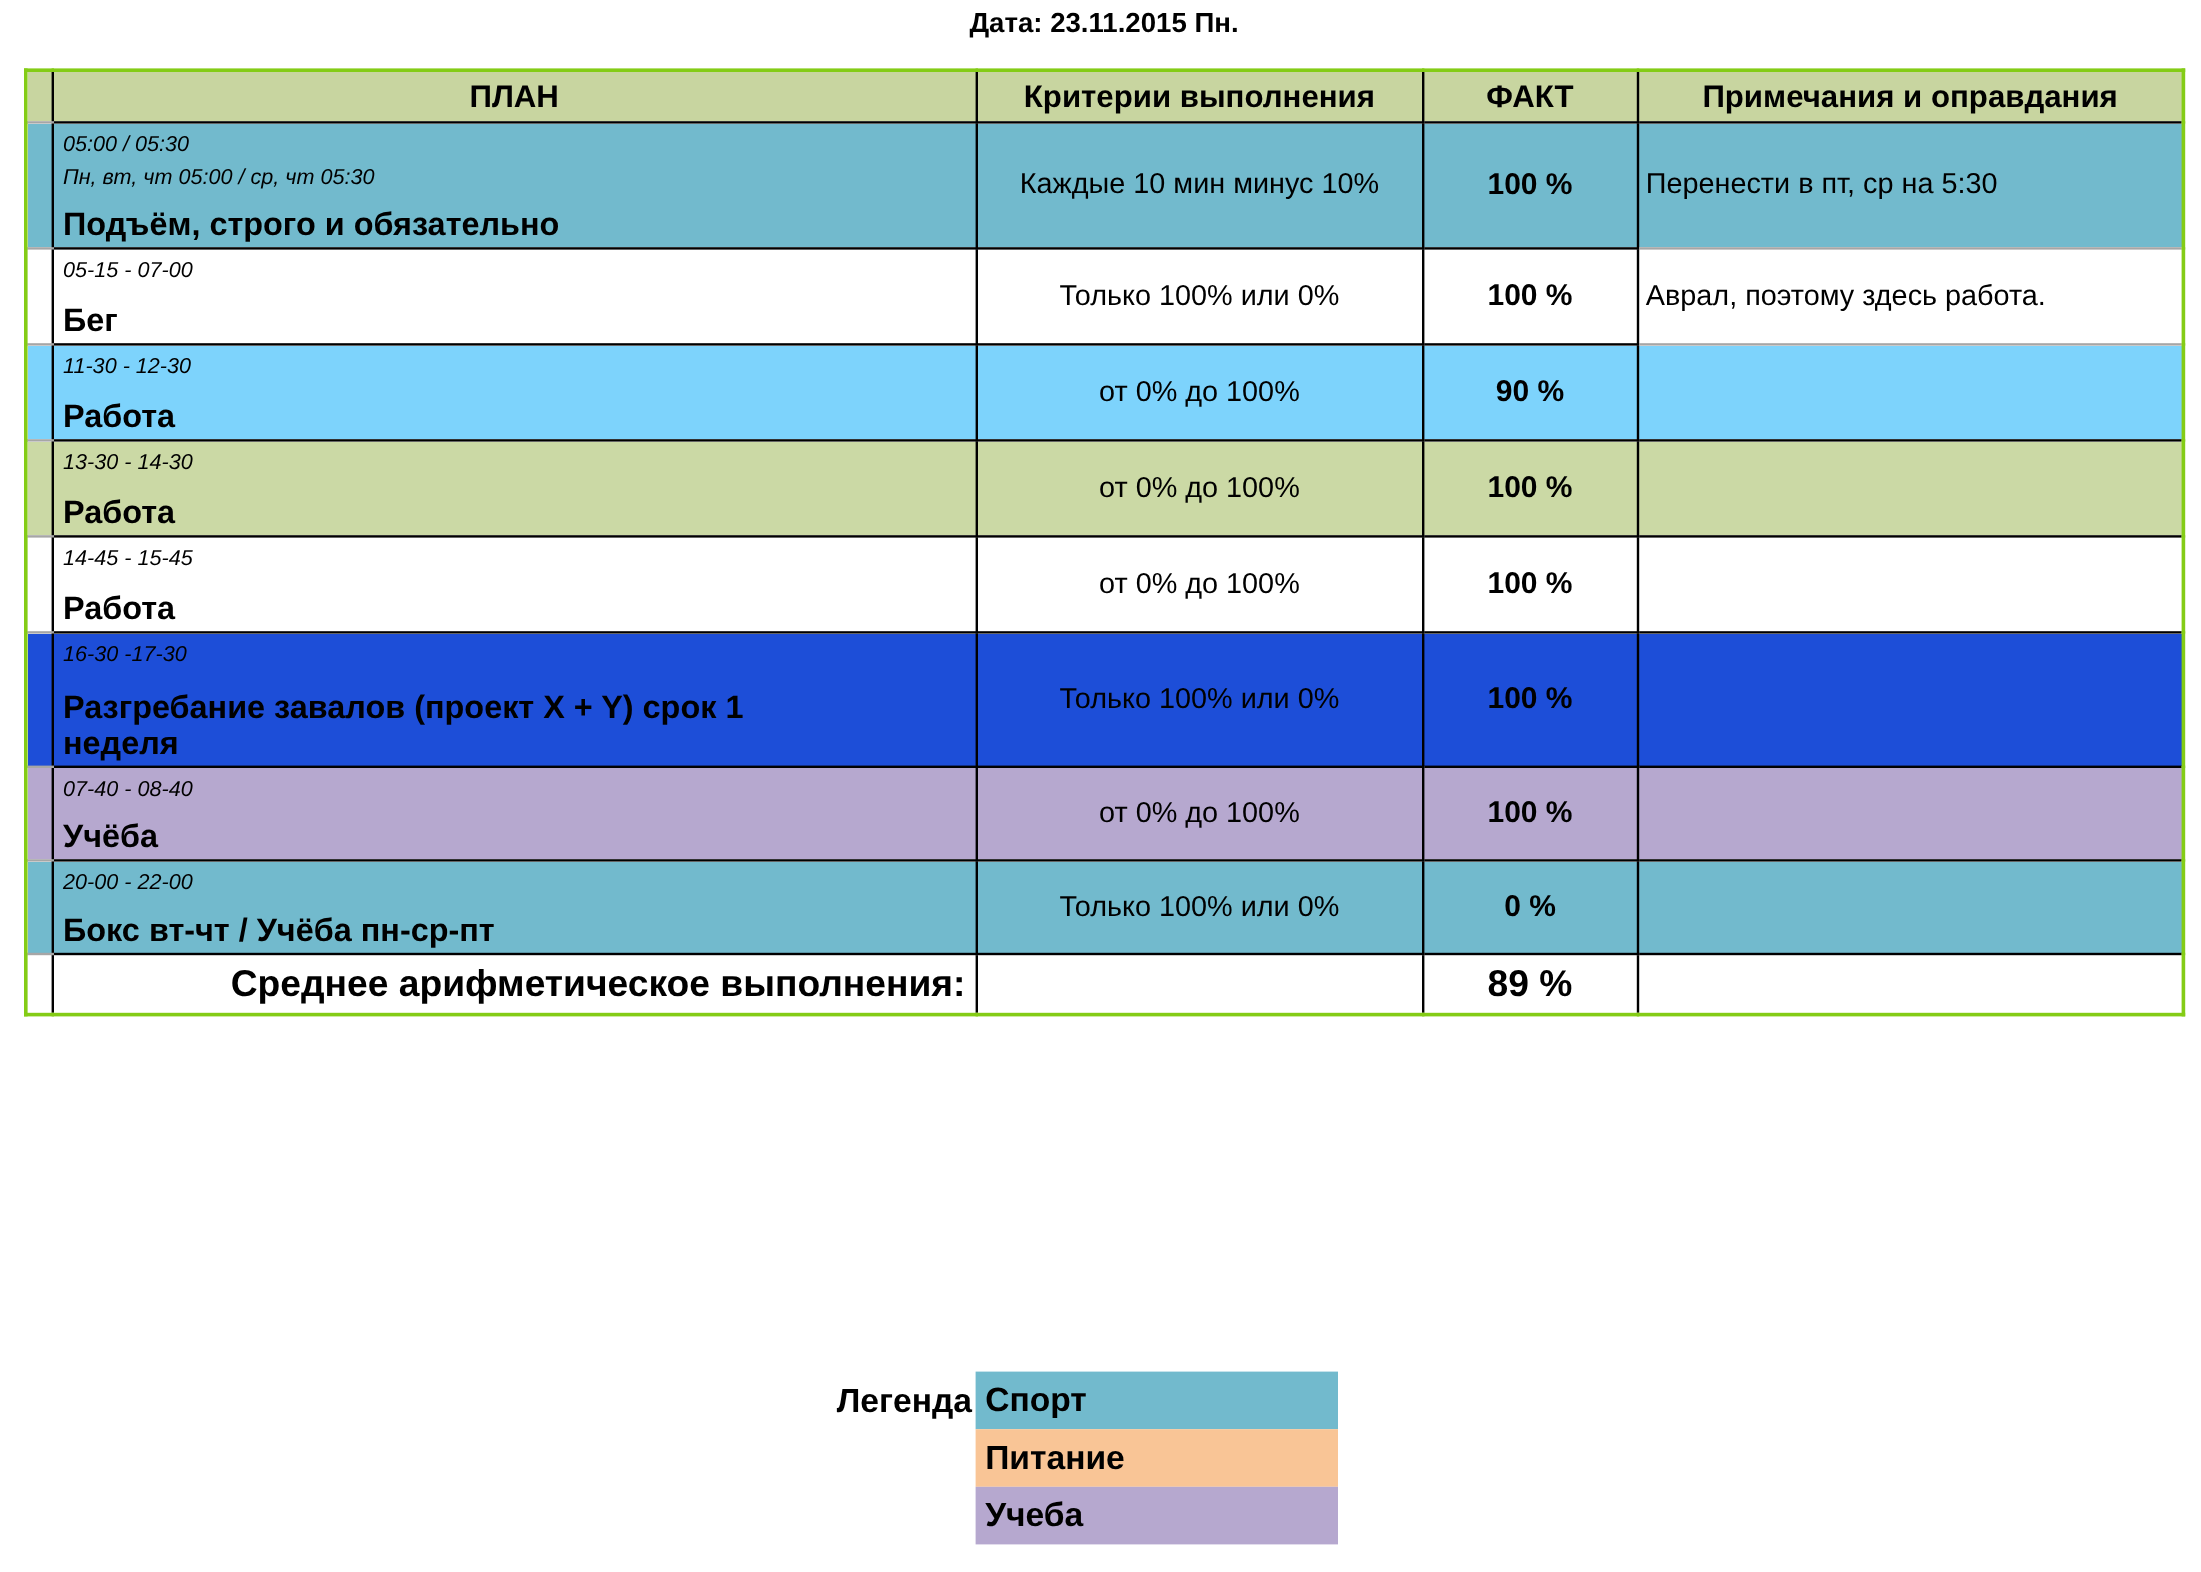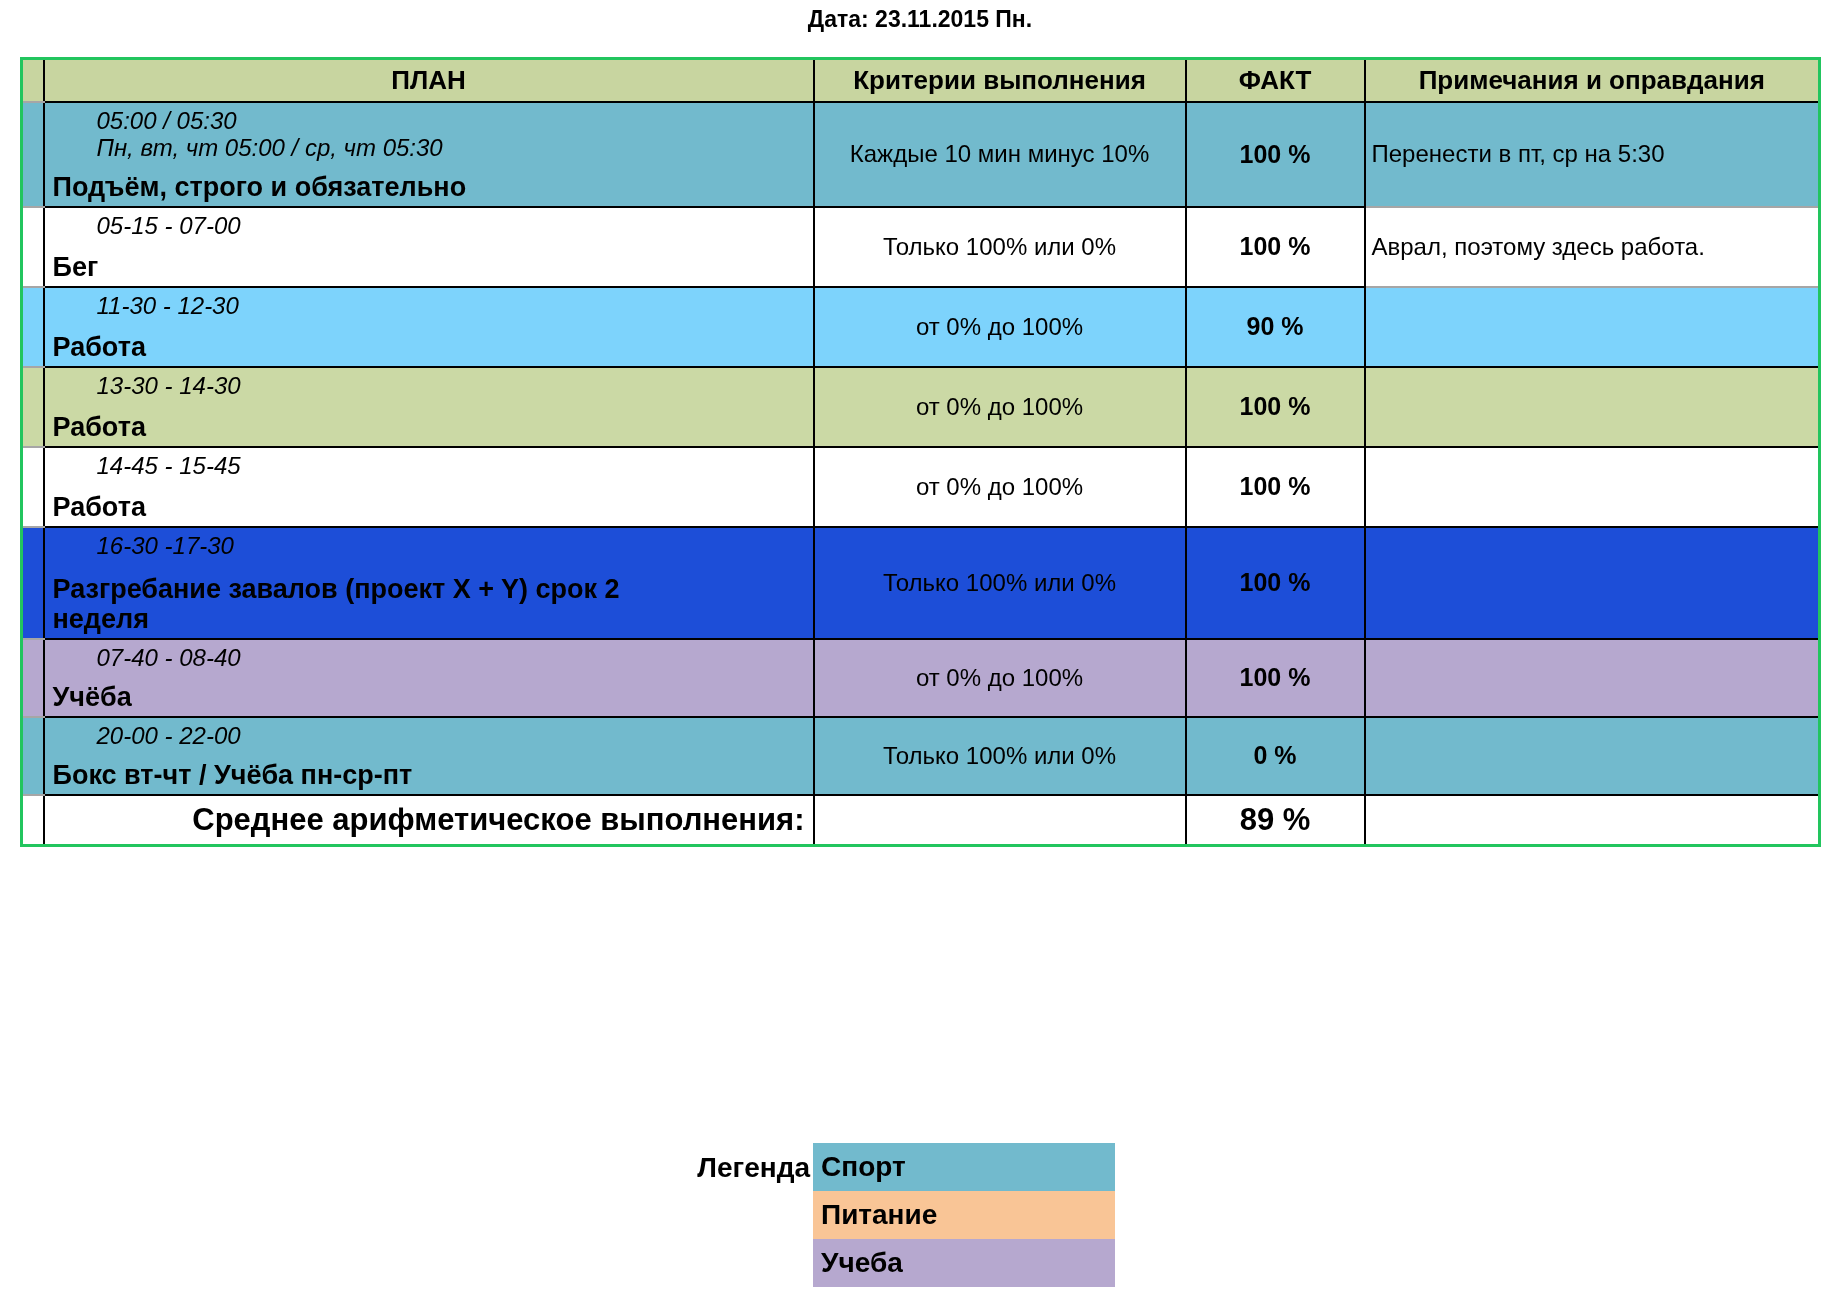--- a/index.html
+++ b/index.html
@@ -13,21 +13,21 @@
   }
   .title{
     position:absolute;left:20px;top:6px;width:1800px;
     text-align:center;font-size:23px;font-weight:bold;
   }
   table.plan-table{
     position:absolute;left:20px;top:57px;
     width:1800px;
     border-collapse:collapse;
     table-layout:fixed;
-    border:3px solid #22c55e;
+    border:3px solid #84cc16;
   }
   td,th{border:2px solid #000;padding:0;overflow:hidden;}
   col.c-strip{width:22px;}
   col.c-plan{width:770px;}
   col.c-crit{width:372px;}
   col.c-fact{width:179px;}
   col.c-note{width:455px;}
   th{font-size:26px;font-weight:bold;text-align:center;}
   tr.r0{height:43px;}
   tr.r1{height:105px;}
@@ -45,21 +45,21 @@
   td.strip{border-top:2px solid #a6a6a6;border-bottom:2px solid #a6a6a6;}
   td.plan{vertical-align:top;padding:4px 8px;}
   .pw{display:flex;flex-direction:column;justify-content:space-between;}
   tr.r1 .pw{height:95px;}
   tr.r2 .pw,tr.r3 .pw,tr.r5 .pw,tr.r6 .pw,tr.r7 .pw{height:70px;}
   tr.r4 .pw{height:73px;}
   tr.r8 .pw{height:102px;}
   tr.r9 .pw,tr.r10 .pw{height:68px;}
   tr.r11 .pw{height:34px;justify-content:center;}
   tr.r12 .pw{height:40px;justify-content:center;align-items:flex-end;}
-  .t{font-style:italic;font-size:24px;line-height:27px;margin-left:44px;}
+  .t{font-style:italic;font-size:18px;line-height:27px;}
   .nm{font-weight:bold;font-size:27px;line-height:30px;max-width:655px;}
   tr.r11 .nm{font-size:26px;}
   tr.r12 .nm{font-size:31px;max-width:760px;}
   td.crit{font-size:24px;text-align:center;vertical-align:middle;}
   td.fact{font-size:25px;font-weight:bold;text-align:center;vertical-align:middle;}
   tr.r12 td.fact{font-size:31px;}
   td.note{font-size:24px;text-align:left;vertical-align:middle;padding:0 6px;}
   tr.r1 td.note{border-bottom-color:#a6a6a6;}
   tr.r2 td.note{border-top-color:#a6a6a6;border-bottom-color:#a6a6a6;}
   tr.r3 td.note{border-top-color:#a6a6a6;border-bottom-color:#a6a6a6;}
@@ -164,21 +164,21 @@
     <td class="crit">от 0% до 100%</td>
     <td class="fact">100 %</td>
     <td class="note"></td>
   </tr>
 
   <tr class="r8" style="background-color: #1d4ed8;">
     <td class="strip"></td>
     <td class="plan">
       <div class="pw">
         <div class="t">16-30 -17-30</div>
-        <div class="nm">Разгребание завалов (проект X + Y) срок 2 неделя</div>
+        <div class="nm">Разгребание завалов (проект X + Y) срок 1 неделя</div>
       </div>
     </td>
     <td class="crit">Только 100% или 0%</td>
     <td class="fact">100 %</td>
     <td class="note"></td>
   </tr>
 
   <tr class="r9" style="background-color: rgb(182, 168, 207);">
     <td class="strip"></td>
     <td class="plan">

